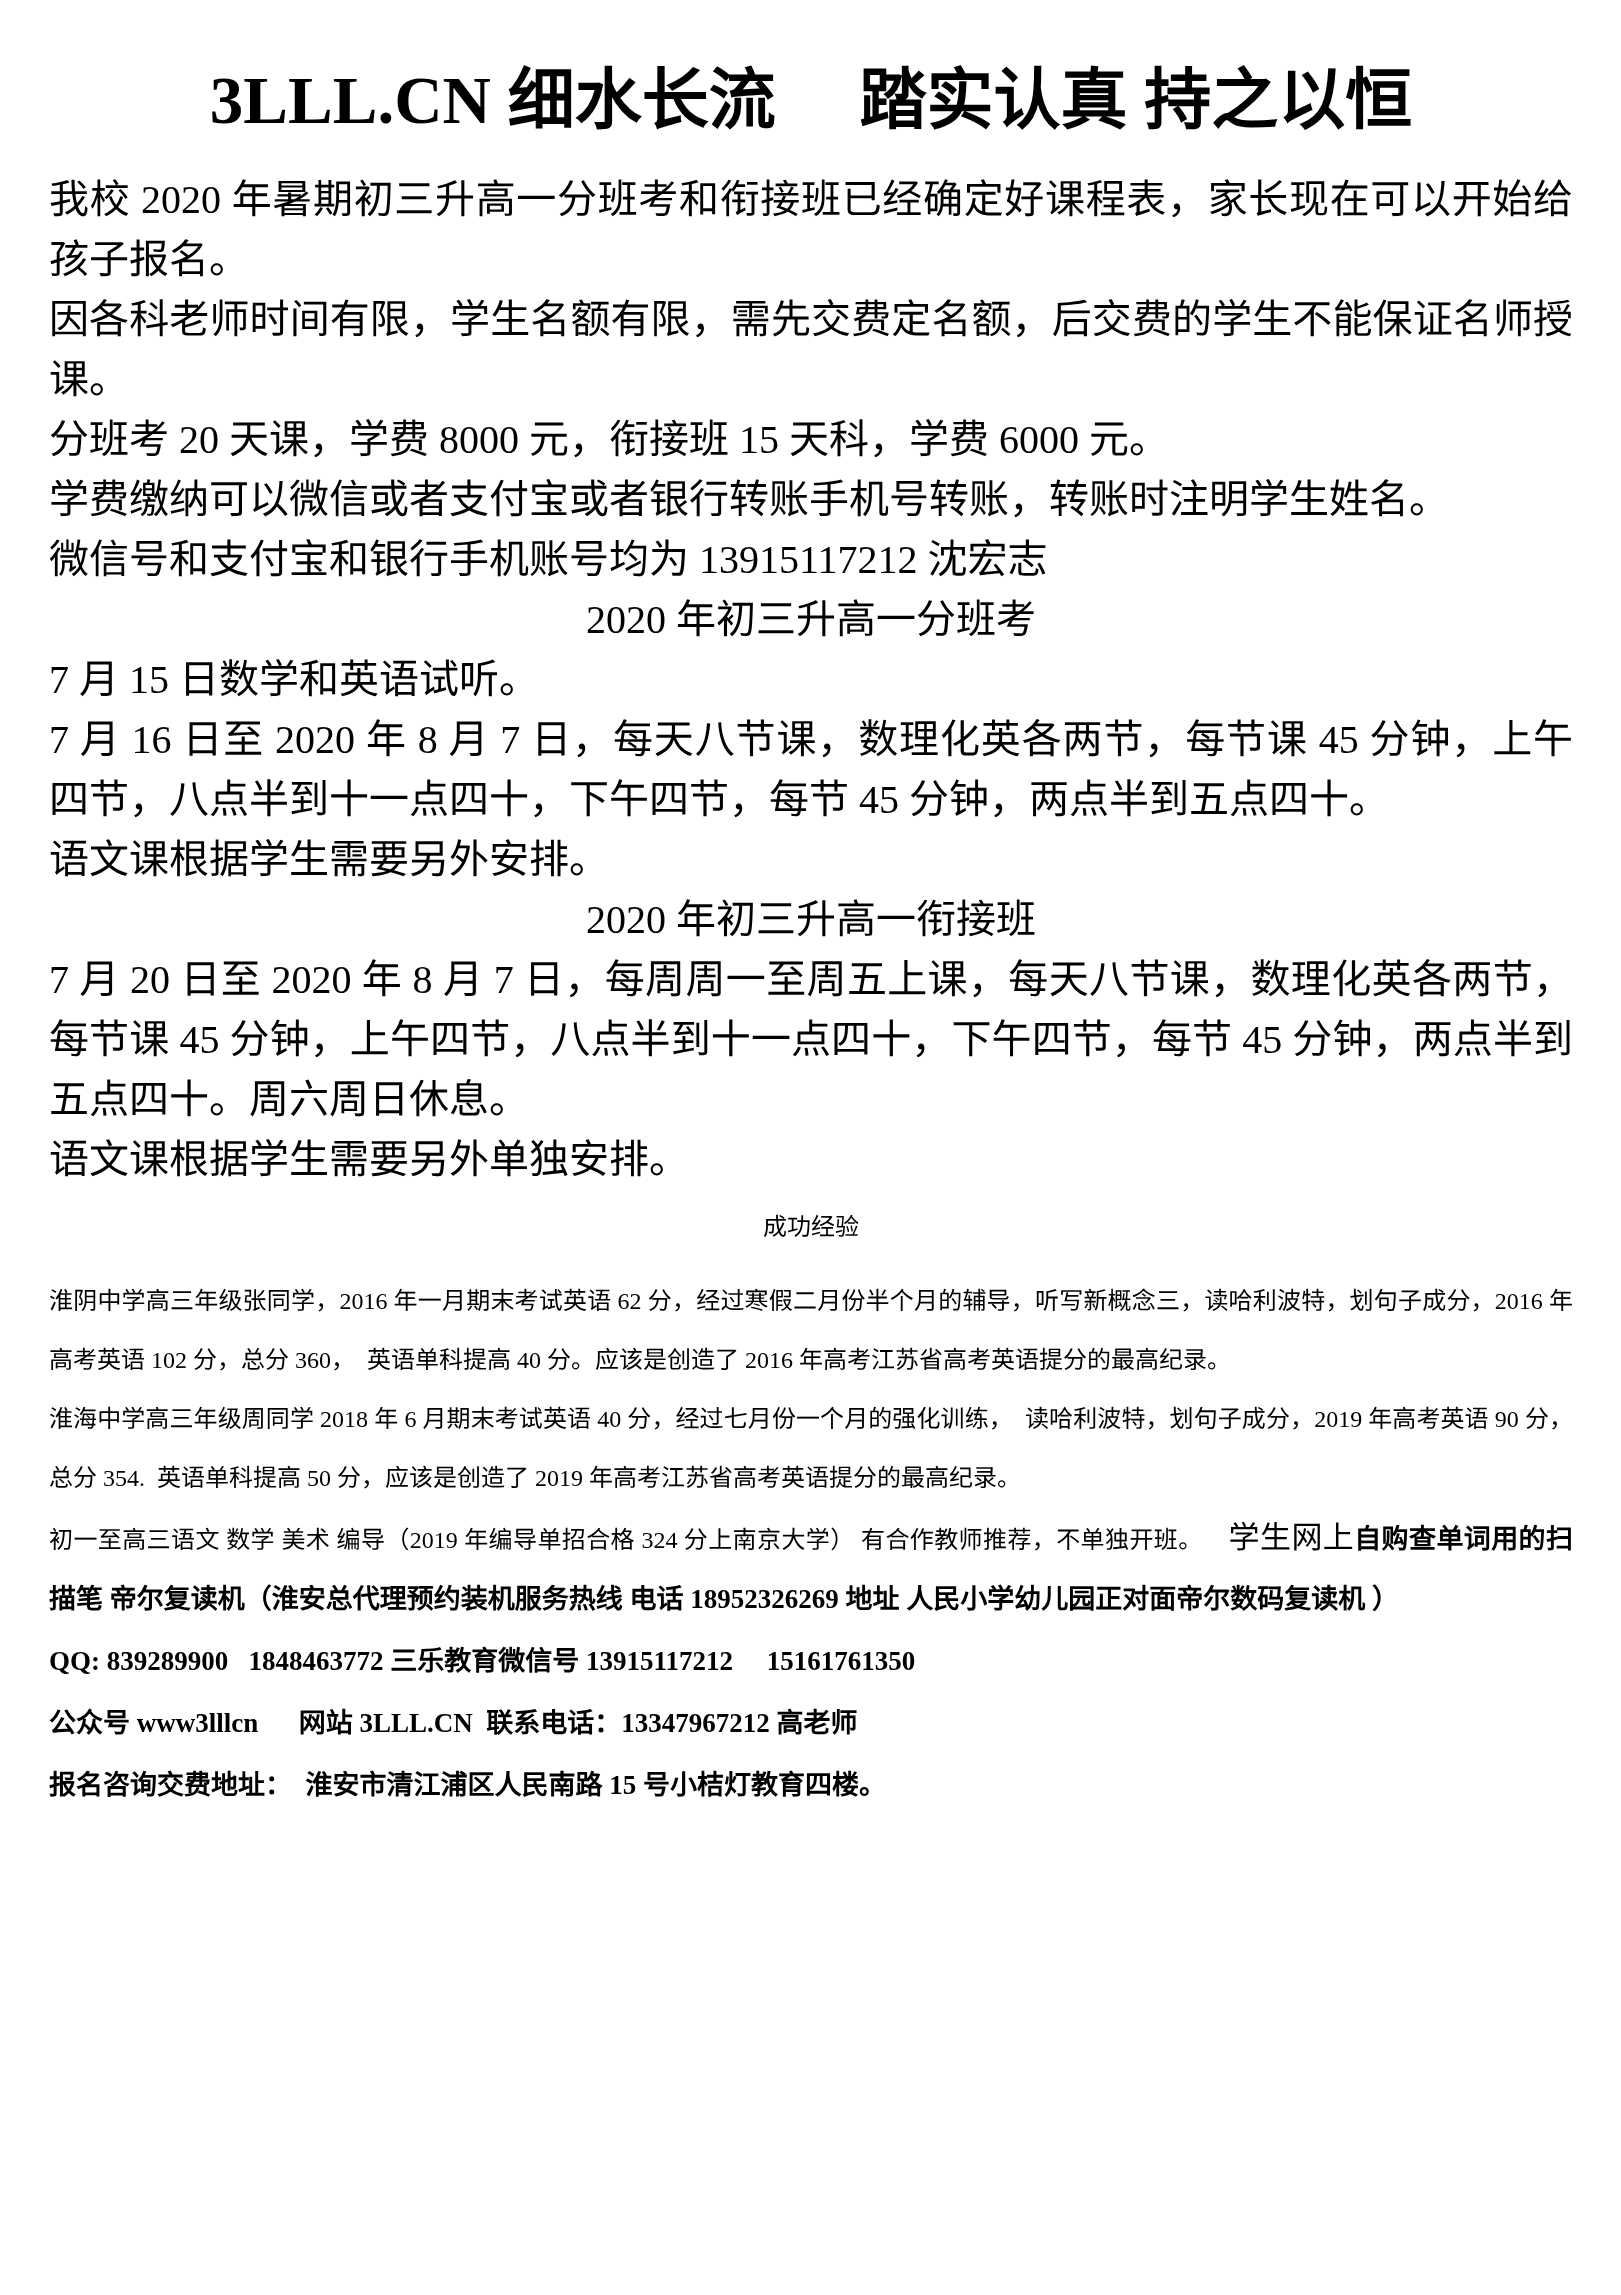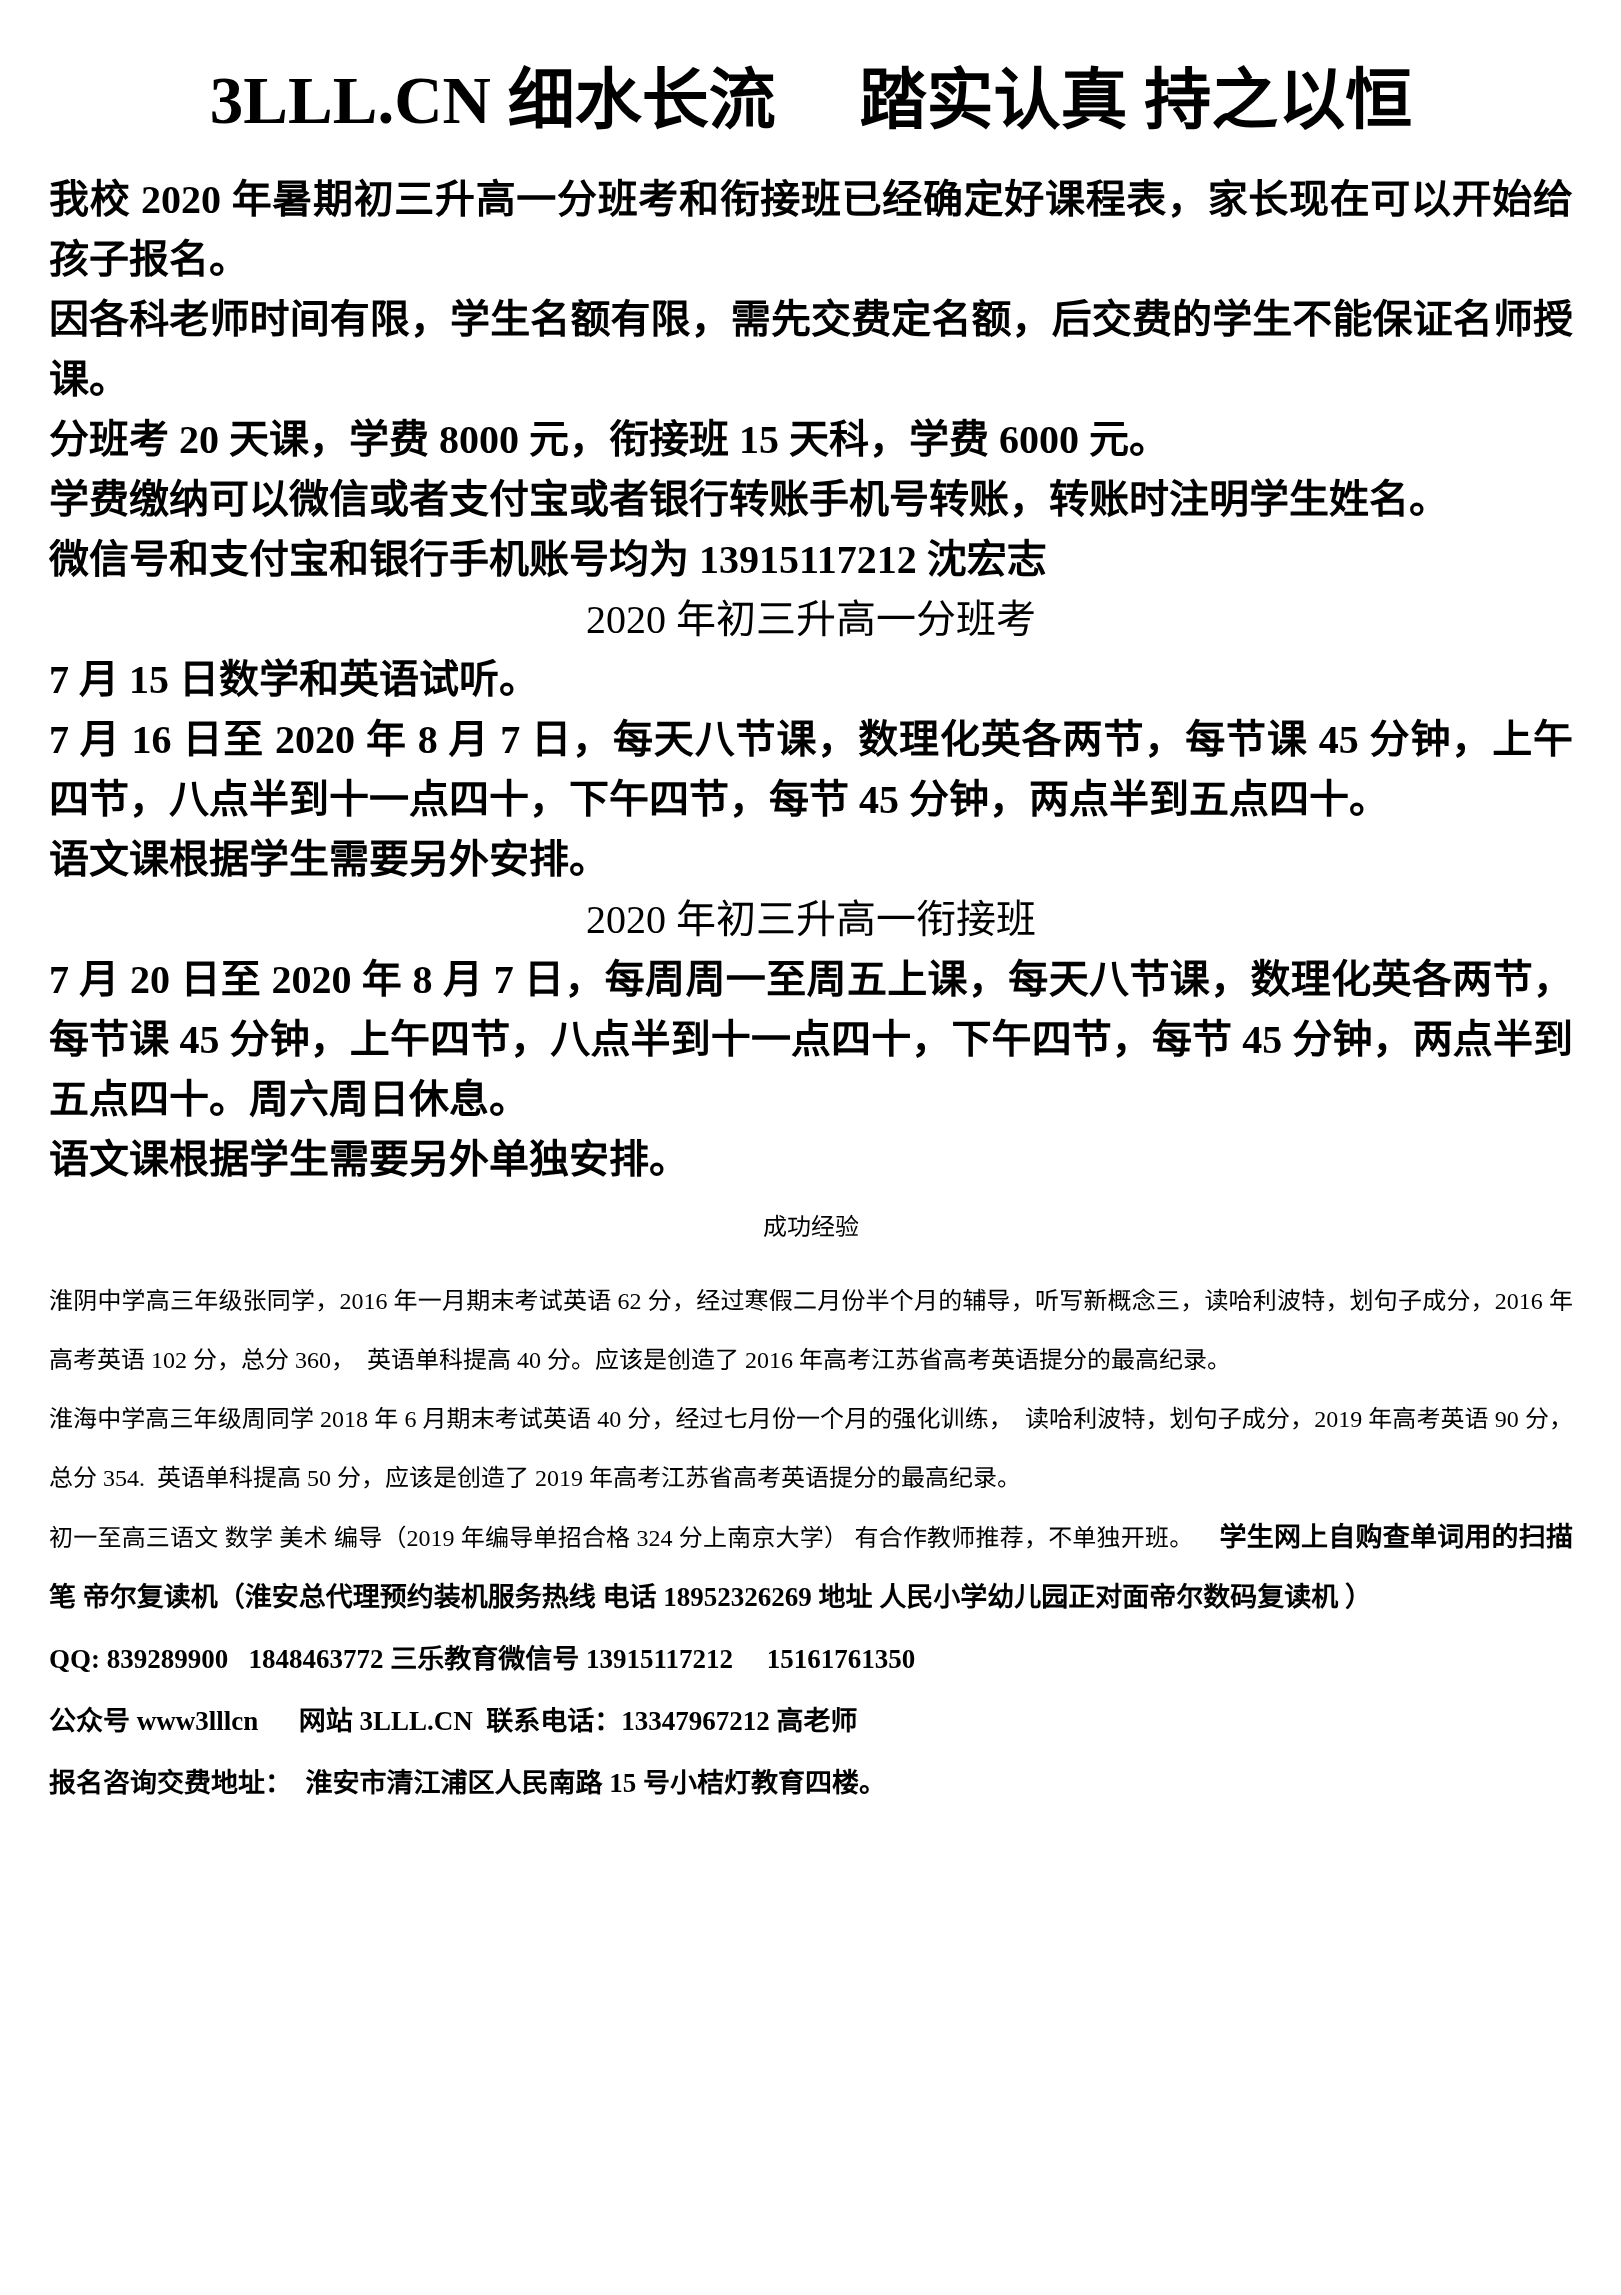--- a/index.html
+++ b/index.html
@@ -17,21 +17,21 @@
   .title{
     font-size:67px;
     font-weight:bold;
     text-align:center;
     line-height:116px;
     margin:0 0 11.6px 0;
     white-space:pre-wrap;
   }
   .body-p{
     font-size:40px;
-    font-weight:bold;
+    font-weight:normal;
     line-height:60px;
     margin:0;
     white-space:pre-wrap;
     text-align:justify;
   }
   .heading{
     font-size:40px;
     font-weight:normal;
     text-align:center;
     line-height:60px;
@@ -49,22 +49,22 @@
   .small-p{
     font-size:24px;
     font-weight:normal;
     line-height:59px;
     margin:0;
     white-space:pre-wrap;
     text-align:justify;
   }
   .struck{text-decoration:line-through;}
   .highlight-big{
-    font-size:27px;
-    font-weight:bold;
+    font-size:31px;
+    font-weight:normal;
     margin-left:26px;
   }
   .scanner{
     font-size:27px;
     font-weight:600;
   }
   .contact-p{
     font-size:27px;
     font-weight:bold;
     line-height:62px;

